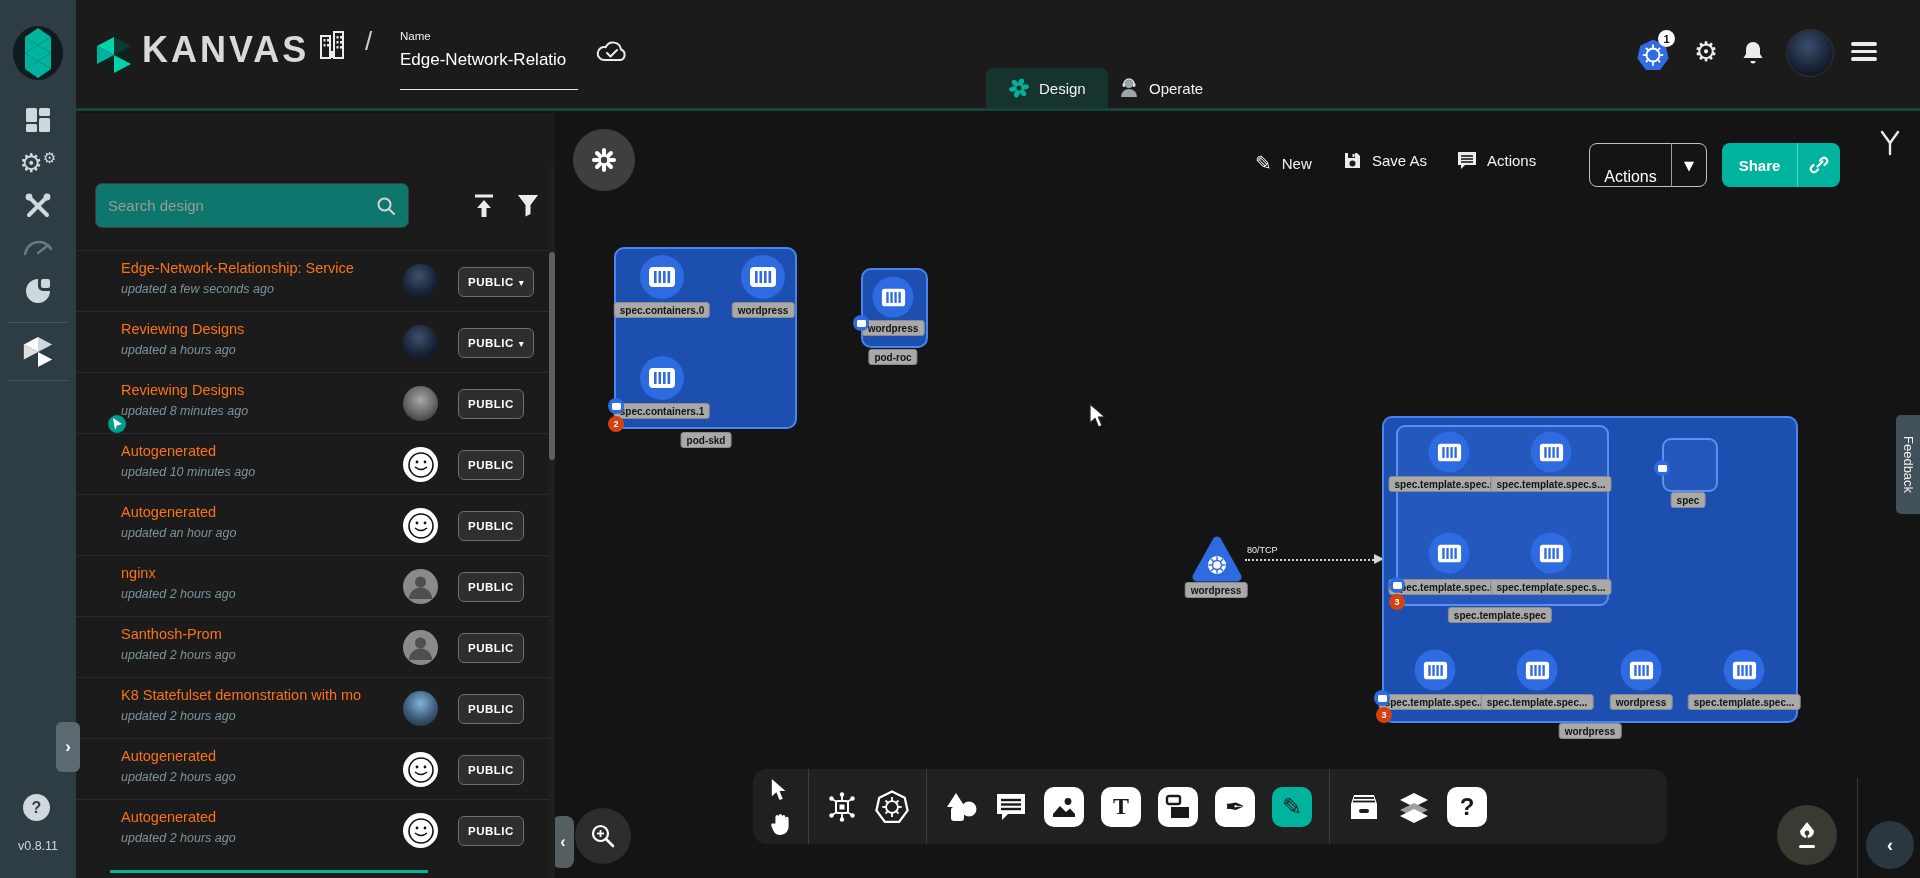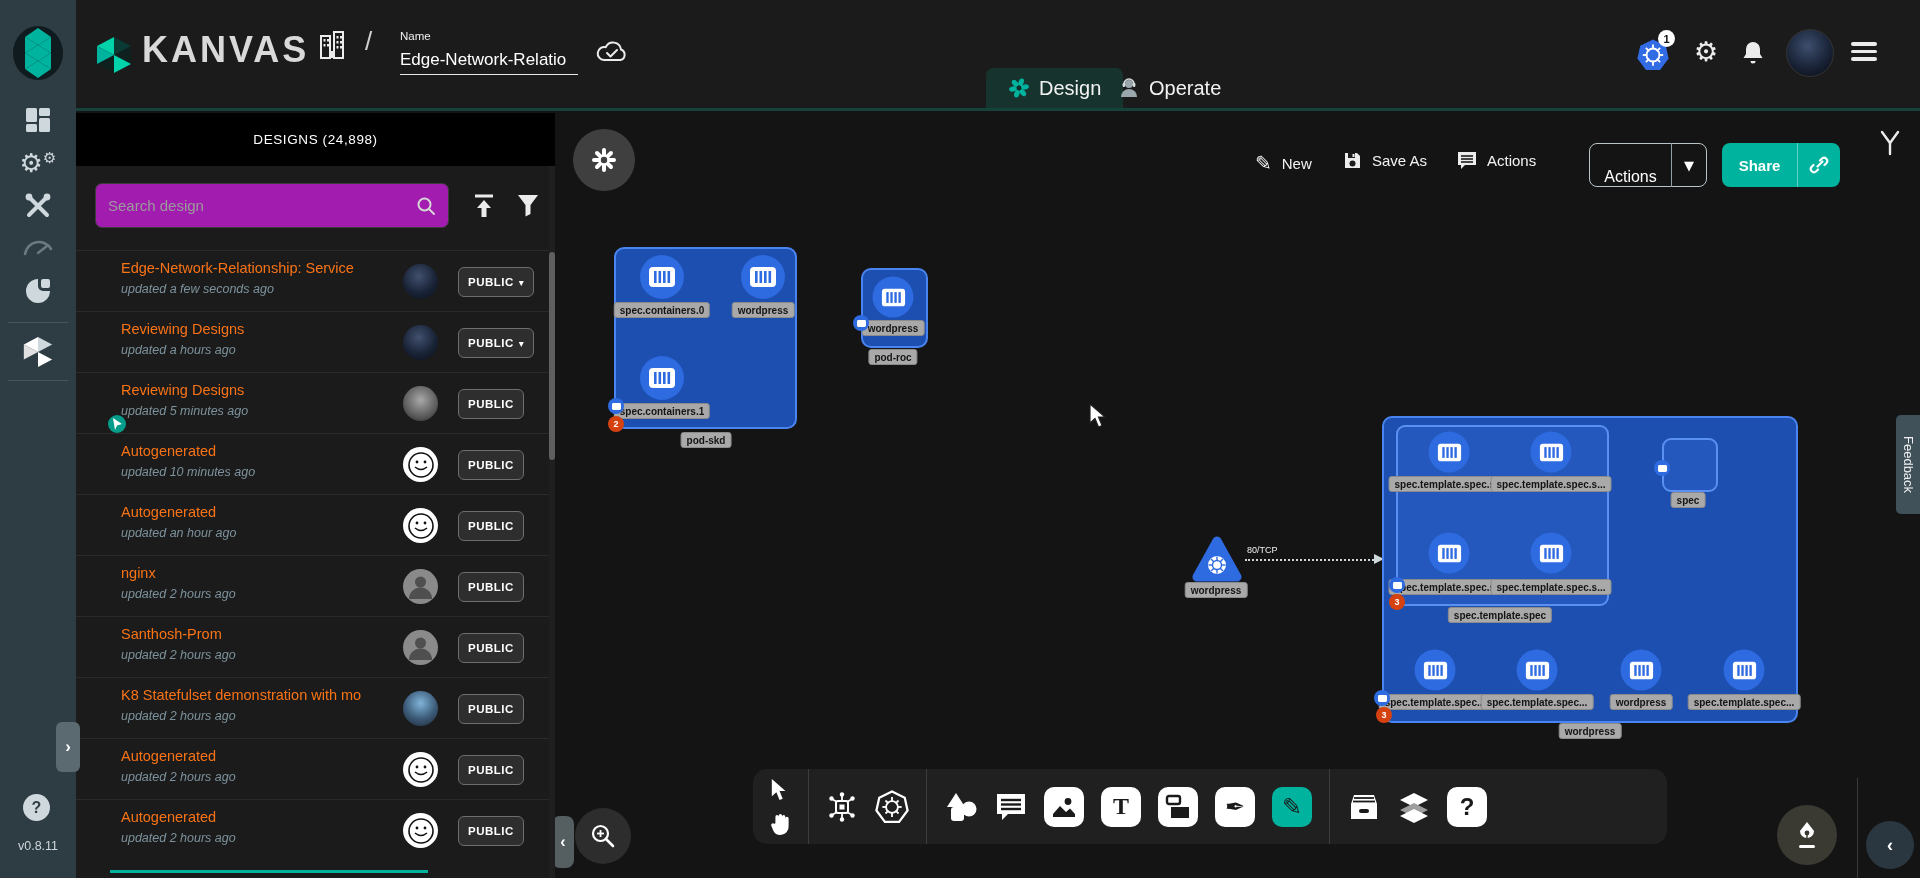--- a/index.html
+++ b/index.html
@@ -7,27 +7,27 @@
     font-family:"Liberation Sans", sans-serif; }
   .abs { position:absolute; }
   .glyph { font-family:"DejaVu Sans", sans-serif; }
 
   
   #header { position:absolute; left:0; top:0; width:1920px; height:111px;
     background:#1b1b1b; border-bottom:3px solid #15423a; z-index:5; }
   .logo-text { font-size:36px; font-weight:700; letter-spacing:3px; color:#d9d9d9; }
   .name-label { font-size:11.5px; color:#f0f0f0; }
   .name-value { font-size:17px; color:#ffffff; background:transparent; border:none;
-    border-bottom:1px solid #e8e8e8; width:178px; padding-bottom:4px;
+    border-bottom:1px solid #e8e8e8; width:178px; padding-bottom:19px;
     font-family:"Liberation Sans", sans-serif; }
   .hdr-icon { color:#ececec; }
   .tab { position:absolute; bottom:0; height:40px; display:flex; align-items:center;
     gap:9px; padding:0 22px; border-radius:7px 7px 0 0; cursor:pointer; }
   .tab.active { background:#17332e; }
-  .tab-label { font-size:20px; color:#f2f2f2; }
+  .tab-label { font-size:15px; color:#f2f2f2; }
   .badge-count { position:absolute; width:17px; height:17px; border-radius:50%;
     background:#fff; color:#111; font-size:11px; font-weight:700; display:flex;
     align-items:center; justify-content:center; }
   .hamburger span { display:block; width:26px; height:3.4px; background:#ececec;
     border-radius:2px; margin:4.2px 0; }
 
   
   #rail { position:absolute; left:0; top:0; width:76px; height:878px;
     background:#2e3c43; z-index:6; display:block; }
   .rail-icon { position:absolute; left:50%; transform:translate(-50%,-50%); }
@@ -40,22 +40,22 @@
   .help-circle { position:absolute; left:23px; top:794px; width:27px; height:27px;
     border-radius:50%; background:#cfd8dc; color:#2e3c43; font-weight:700;
     font-size:16px; display:flex; align-items:center; justify-content:center; }
 
   
   #panel { position:absolute; left:76px; top:113px; width:479px; height:765px;
     background:#1b1b1b; z-index:4; }
   .panel-titlebar { position:absolute; left:0; top:0; width:479px; height:53px;
     background:#000; display:flex; align-items:center; justify-content:center; }
   .panel-title { color:#fff; font-size:13.5px; letter-spacing:0.6px; }
-  .search-box { position:absolute; left:19px; top:70px; width:354px; height:45px;
-    background:#a21caf; border:1px solid #3c3c3c; border-radius:7px; display:flex;
+  .search-box { position:absolute; left:19px; top:70px; width:314px; height:45px;
+    background:#0f766e; border:1px solid #3c3c3c; border-radius:7px; display:flex;
     align-items:center; padding:0 12px; }
   .search-box input { flex:1; background:transparent; border:none; outline:none;
     color:#e0e0e0; font-size:15px; font-family:"Liberation Sans", sans-serif; }
   .search-box input::placeholder { color:#9b9b9b; }
   .row { position:absolute; left:0; width:473px; height:61px; border-top:1px solid #2a2a2a; }
   .row-title { position:absolute; left:45px; top:9px; color:#f97316; font-size:14.5px;
     max-width:265px; white-space:nowrap; overflow:hidden; }
   .row-sub { position:absolute; left:45px; top:31px; color:#7d929c; font-size:12.5px;
     font-style:italic; }
   .avatar { position:absolute; left:327px; top:13px; width:35px; height:35px;
@@ -266,23 +266,20 @@
     <polygon points="18,1 35,10 18,19" fill="#cfd8dc"></polygon>
   </svg>
   <div class="rail-divider" style="top:380px;"></div>
 
   <div class="rail-expand">›</div>
   <div class="help-circle">?</div>
   <div class="version" style="top:839px;">v0.8.11</div>
 </div>
 
 <div id="panel">
-  <div class="panel-titlebar">
-    <span class="panel-title">DESIGNS (24,898)</span>
-  </div>
 
   <div class="search-box">
     <input type="text" placeholder="Search design" style="">
     <svg width="20" height="20" viewBox="0 0 20 20">
       <circle cx="8.5" cy="8.5" r="6" fill="none" stroke="#d6d6d6" stroke-width="2"></circle>
       <line x1="13" y1="13" x2="18" y2="18" stroke="#d6d6d6" stroke-width="2" stroke-linecap="round"></line>
     </svg>
   </div>
   <svg class="abs" style="left:396px; top:80px;" width="24" height="26" viewBox="0 0 24 26">
     <line x1="3" y1="3" x2="21" y2="3" stroke="#ececec" stroke-width="3"></line>
@@ -307,21 +304,21 @@
     <div class="row-sub">updated a hours ago</div>
     <div class="avatar photo-dark"></div>
     <div class="vis-btn">
         <span>PUBLIC</span>
         <span class="glyph" style="font-size:10px;">▾</span>
       </div>
   </div>
 
   <div class="row" style="top:259px;">
     <div class="row-title">Reviewing Designs</div>
-    <div class="row-sub">updated 5 minutes ago</div>
+    <div class="row-sub">updated 8 minutes ago</div>
     <div class="avatar photo-gray"></div>
     <div class="vis-btn">
         <span>PUBLIC</span>
       </div>
   </div>
 
   <div class="row" style="top:320px;">
     <div class="row-title">Autogenerated</div>
     <div class="row-sub">updated 10 minutes ago</div>
     <div class="avatar smiley">

